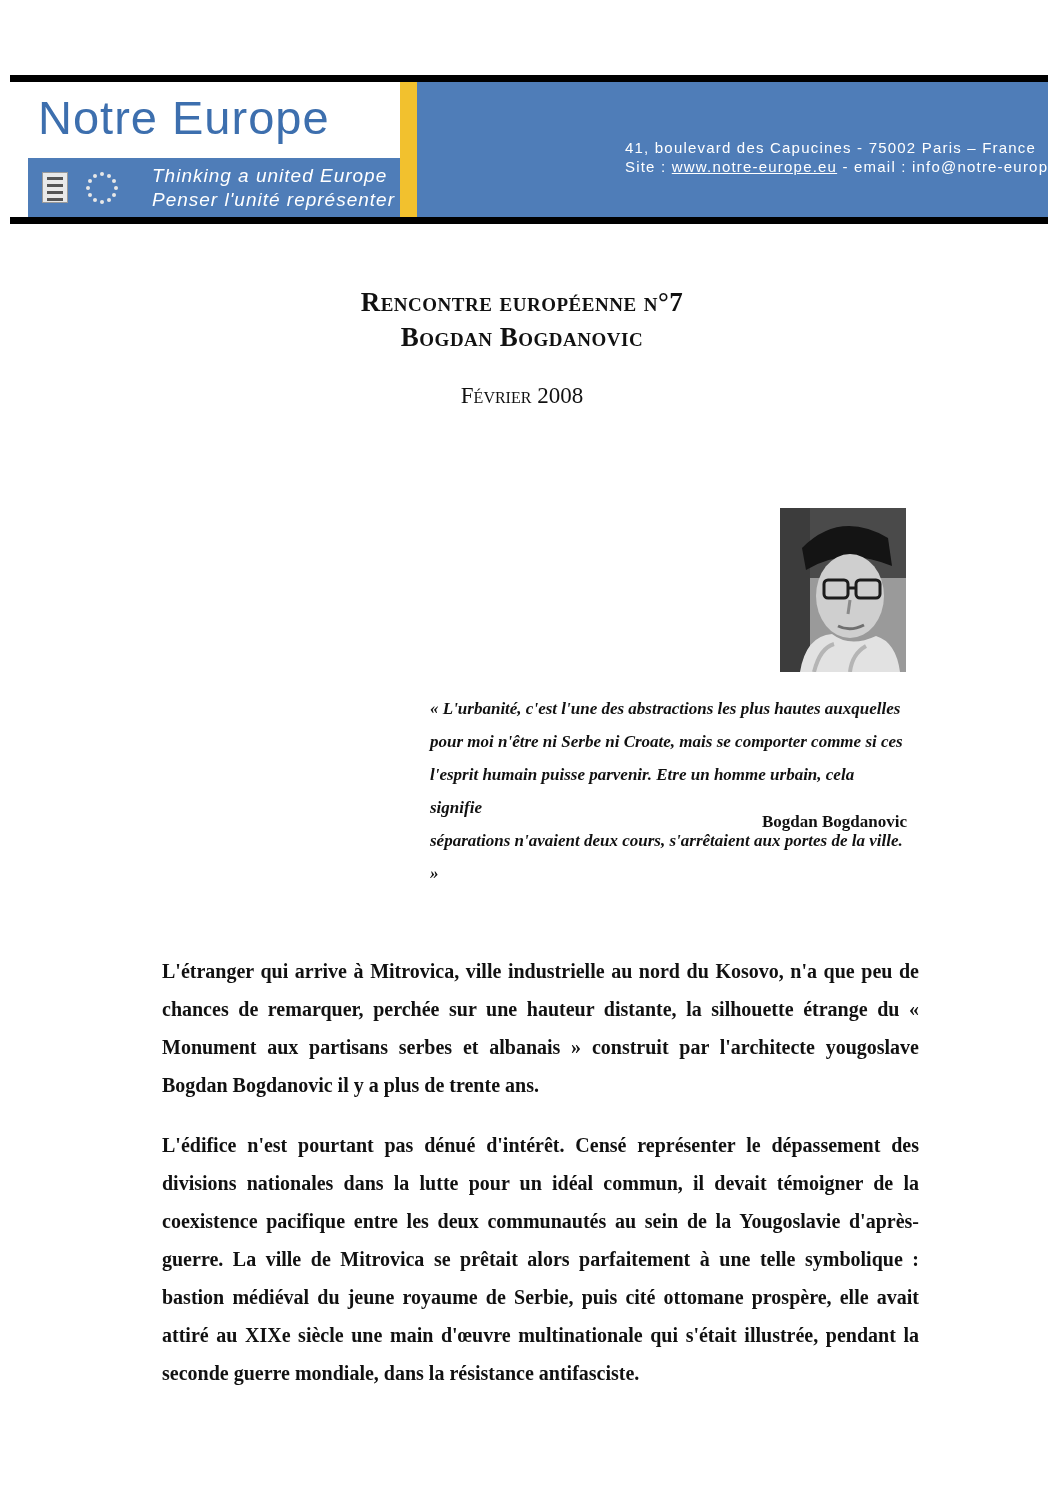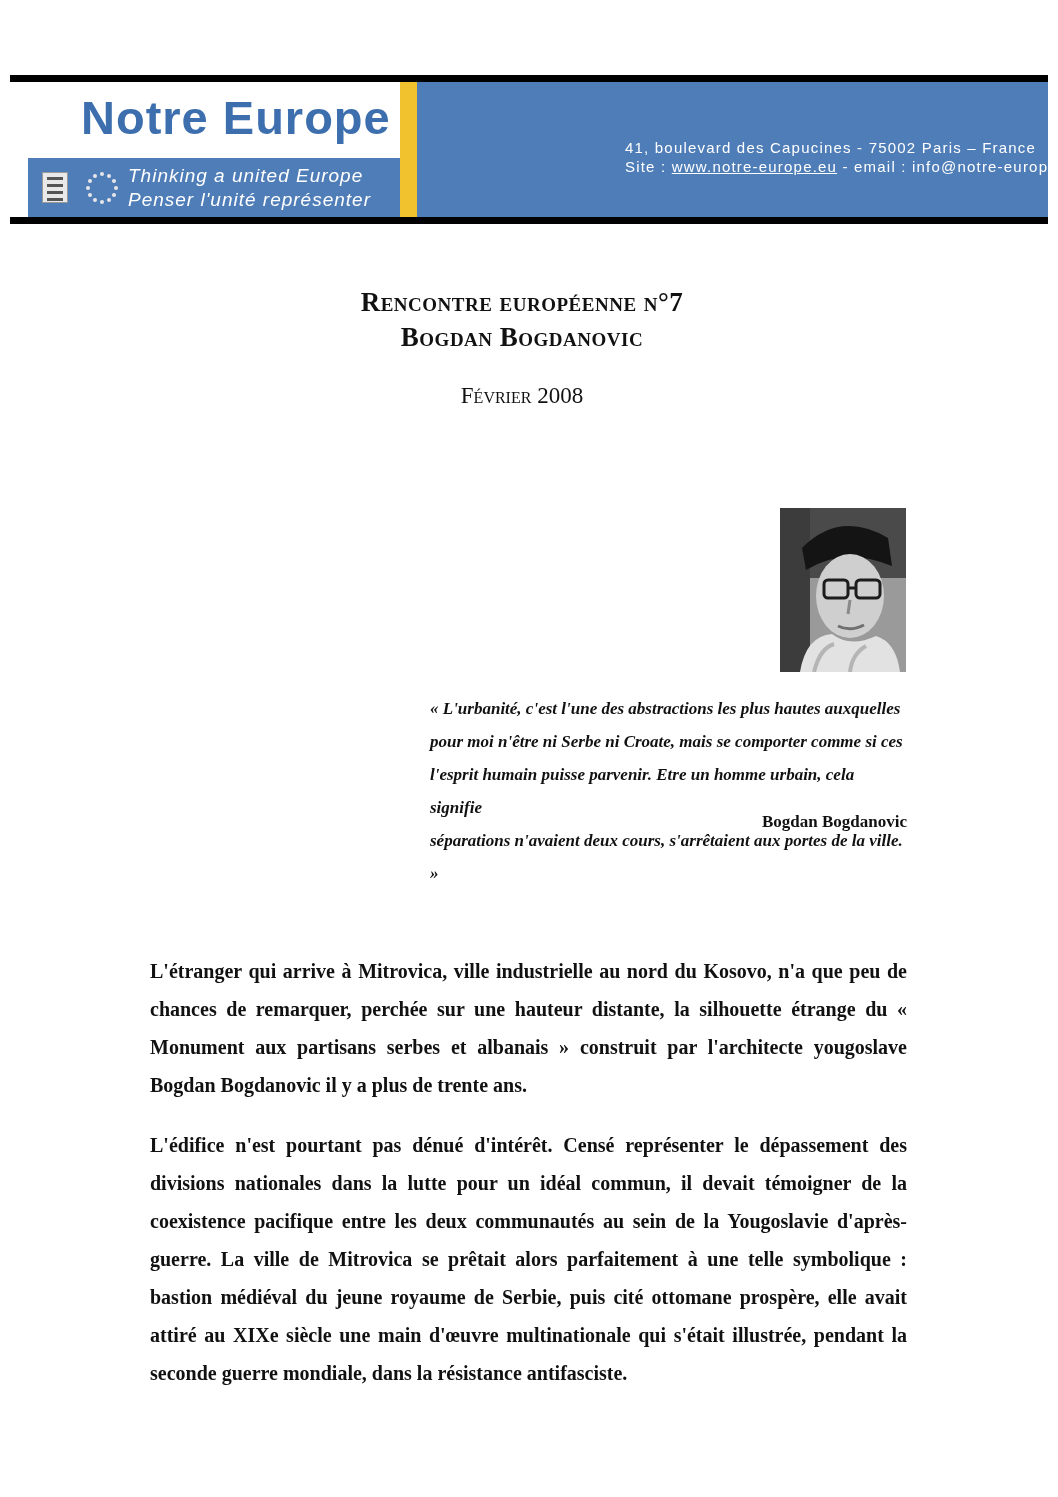--- a/index.html
+++ b/index.html
@@ -15,25 +15,25 @@
 
   
   .hdr-bar { position:absolute; left:10px; width:1038px; height:7px; background:#000; }
   .hdr-bar.top { top:75px; }
   .hdr-bar.bottom { top:217px; }
 
   .hdr-left { position:absolute; left:10px; top:82px; width:390px; height:135px; background:#ffffff; }
   .logo-text {
     position:absolute; left:28px; top:8px;
     font-family:"Liberation Sans", sans-serif;
-    font-size:47px; font-weight:bold; color:#3d6fae; letter-spacing:1px;margin-left:43px;
+    font-size:47px; font-weight:normal; color:#3d6fae; letter-spacing:1px;
   }
   .tag-band {
     position:absolute; left:18px; top:76px; width:372px; height:59px;
-    background:#4f7db8; display:flex; align-items:center;
+    background:#4f7db8; display:flex; align-items:center;gap:24px;
   }
   .tag-icons { width:100px; height:100%; position:relative; flex:0 0 100px; }
   .doc-icon { position:absolute; left:14px; top:14px; width:26px; height:31px; background:#e9e9e9; border:1px solid #9a9a9a; }
   .doc-icon i { display:block; height:3px; background:#555; margin:4px 4px 0 4px; }
   .stars-icon { position:absolute; left:54px; top:10px; }
   .taglines {
     font-family:"Liberation Sans", sans-serif;
     font-style:italic; color:#ffffff; font-size:19px; line-height:24px; letter-spacing:1px;
   }
   .hdr-yellow { position:absolute; left:400px; top:82px; width:17px; height:135px; background:#f2c12e; }
@@ -58,21 +58,21 @@
     position:absolute; left:430px; top:692px; width:477px;
     text-align:left; font-style:italic; font-weight:600;
     font-size:17px; line-height:33px;
   }
   .quote-attrib {
     position:absolute; left:430px; top:812px; width:477px;
     text-align:right; font-weight:bold; font-size:17px;
   }
 
   
-  .body-text { position:absolute; left:150px; top:952px; width:757px; }
+  .body-text { position:absolute; left:162px; top:952px; width:757px; }
   .body-text p {
     font-size:20px; line-height:38px; font-weight:600;
     text-align:justify; margin-bottom:22px;
   }
 </style>
 </head>
 <body>
 
 <div class="page">
 

